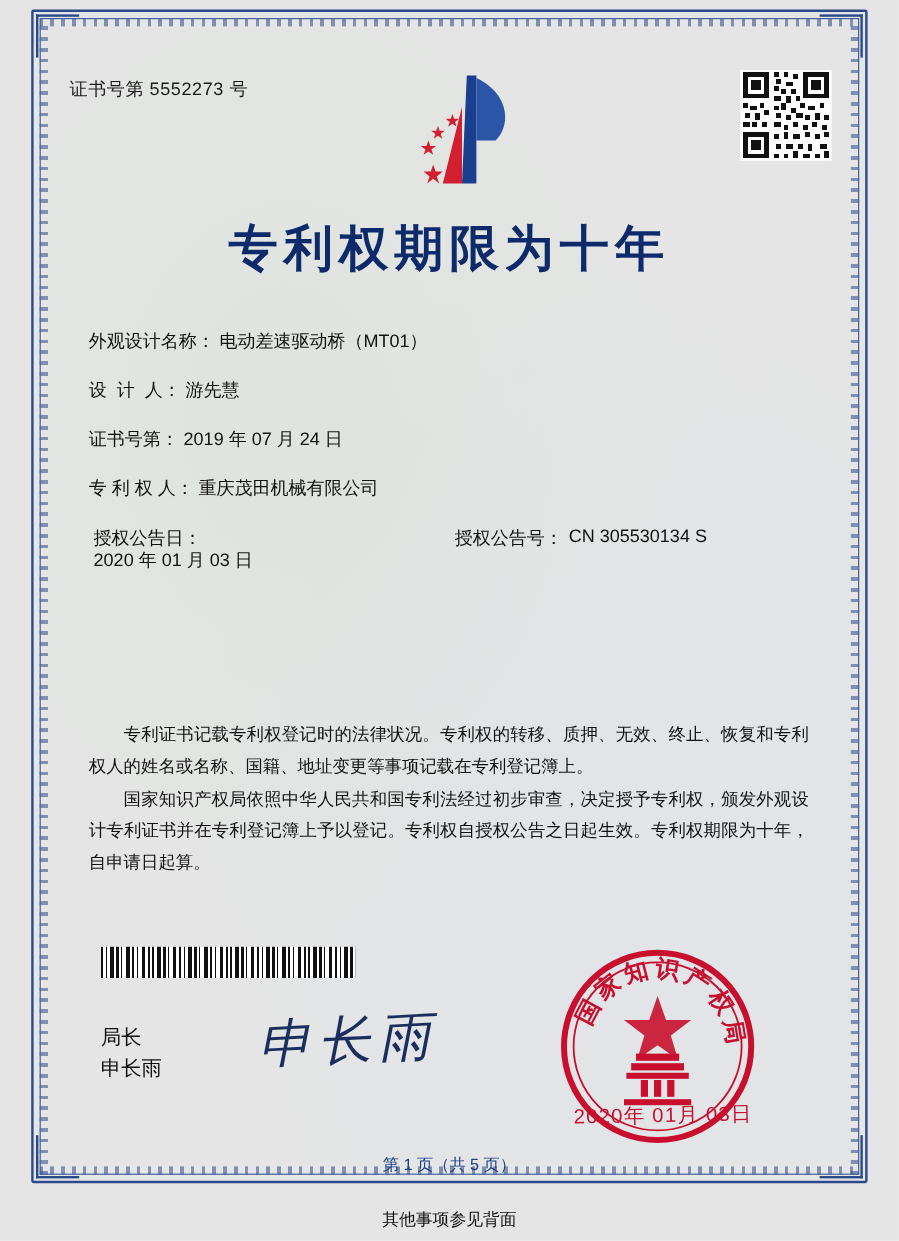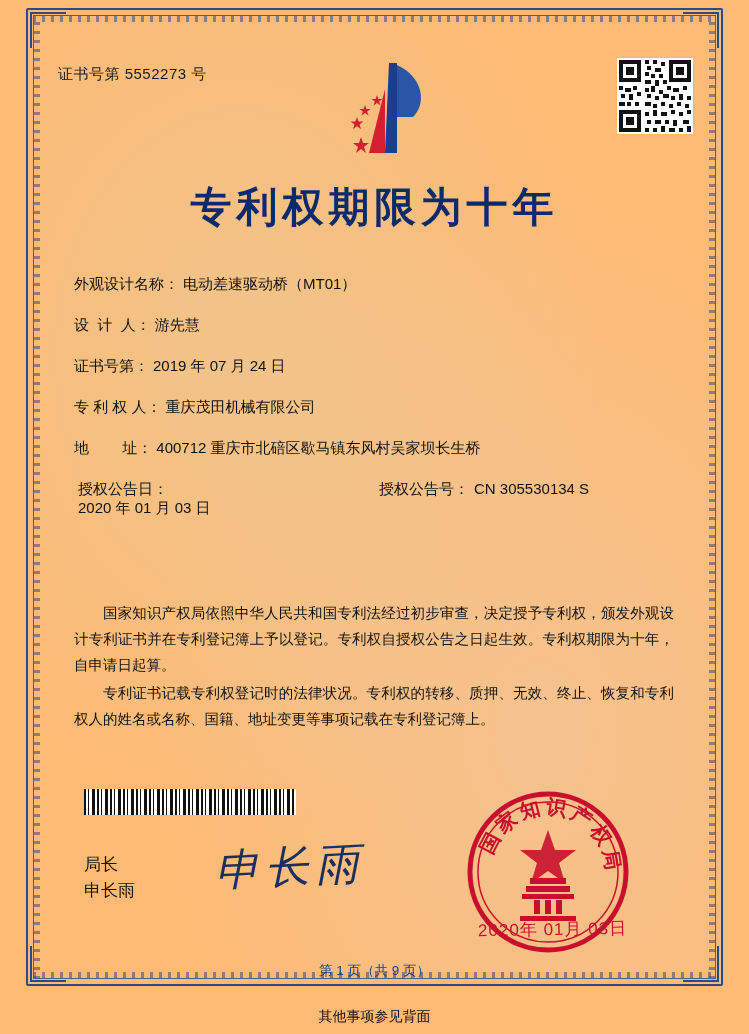--- a/index.html
+++ b/index.html
@@ -13,21 +13,21 @@
     font-family: "Liberation Serif", "DejaVu Serif", serif;
     position: relative;
     overflow: hidden;
   }
 
   .page {
     position: absolute;
     left: 0; top: 0;
     width: 749px;
     height: 1034px;
-    background: #fdba74;
+    background: #e5e5e5;
   }
 
   
   .border-outer {
     position: absolute;
     left: 26px; top: 8px;
     width: 697px;
     height: 978px;
     border: 2px solid #2a4a8c;
     border-radius: 2px;
@@ -351,35 +351,31 @@
       <span class="field-value">游先慧</span>
     </div>
     <div class="field-row">
       <span class="field-label">证书号第：</span>
       <span class="field-value">2019 年 07 月 24 日</span>
     </div>
     <div class="field-row">
       <span class="field-label">专 利 权 人：</span>
       <span class="field-value">重庆茂田机械有限公司</span>
     </div>
-    <div class="field-row">
-      <span class="field-label">地        址：</span>
-      <span class="field-value">400712 重庆市北碚区歇马镇东风村吴家坝长生桥</span>
-    </div>
     <div class="field-row dual">
       <span class="field-label">授权公告日：</span>
       <span class="field-value">2020 年 01 月 03 日</span>
       <span class="second-label">授权公告号：</span>
       <span class="second-value">CN 305530134 S</span>
     </div>
   </div>
 
   <div class="paragraphs">
+    <p>专利证书记载专利权登记时的法律状况。专利权的转移、质押、无效、终止、恢复和专利权人的姓名或名称、国籍、地址变更等事项记载在专利登记簿上。</p>
     <p>国家知识产权局依照中华人民共和国专利法经过初步审查，决定授予专利权，颁发外观设计专利证书并在专利登记簿上予以登记。专利权自授权公告之日起生效。专利权期限为十年，自申请日起算。</p>
-    <p>专利证书记载专利权登记时的法律状况。专利权的转移、质押、无效、终止、恢复和专利权人的姓名或名称、国籍、地址变更等事项记载在专利登记簿上。</p>
   </div>
 
   <div class="barcode"></div>
 
   <div class="sig-label">
     <div>局长</div>
     <div>申长雨</div>
   </div>
   <div class="sig-hand">申长雨</div>
 
@@ -403,16 +399,16 @@
       <defs>
         <path id="sealArc" d="M 82,82 m -58,0 a 58,58 0 1,1 116,0" transform="rotate(0 82 82)"></path>
       </defs>
       <text font-family="DejaVu Serif, serif" font-size="20" font-weight="bold" fill="#c8102e" letter-spacing="4">
         <textPath href="#sealArc" startOffset="9%">国家知识产权局</textPath>
       </text>
     </svg>
   </div>
   <div class="seal-date">2020年 01月 03日</div>
 
-  <div class="page-num">第 1 页（共 9 页）</div>
+  <div class="page-num">第 1 页（共 5 页）</div>
   <div class="footnote">其他事项参见背面</div>
 
 </div>
 
 </body></html>

